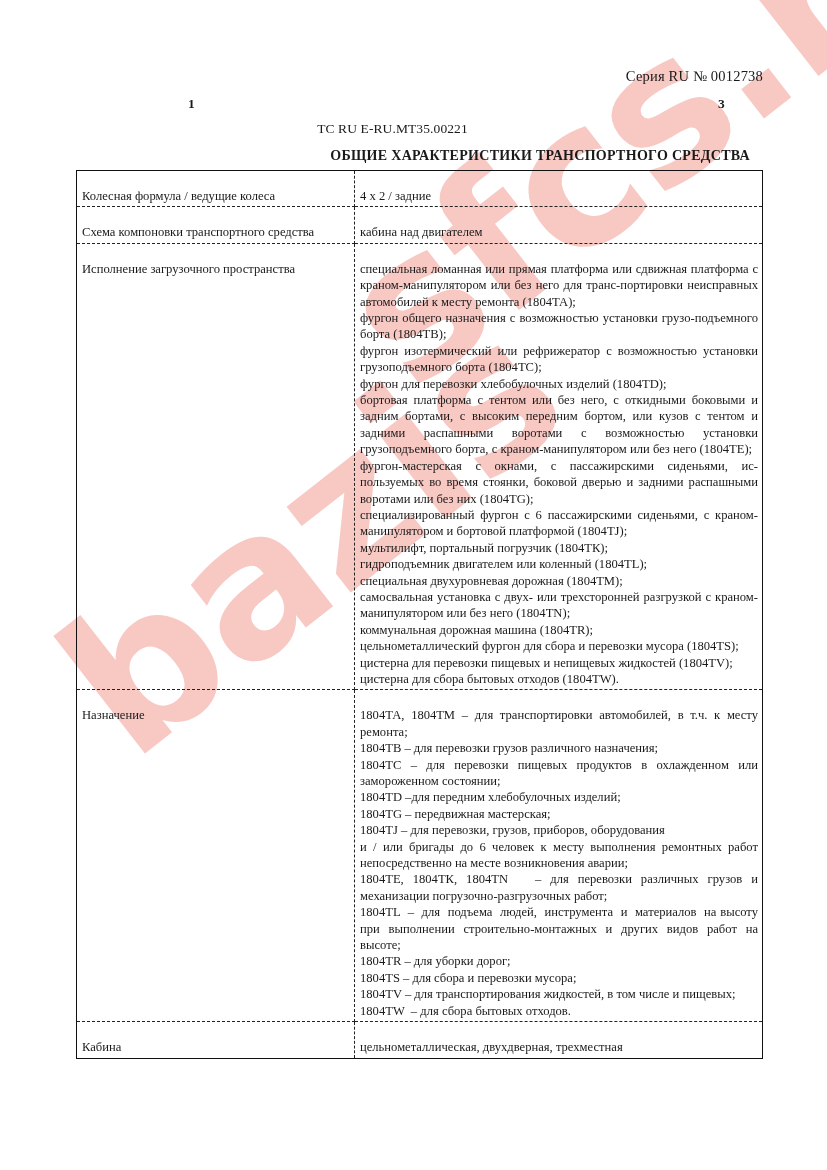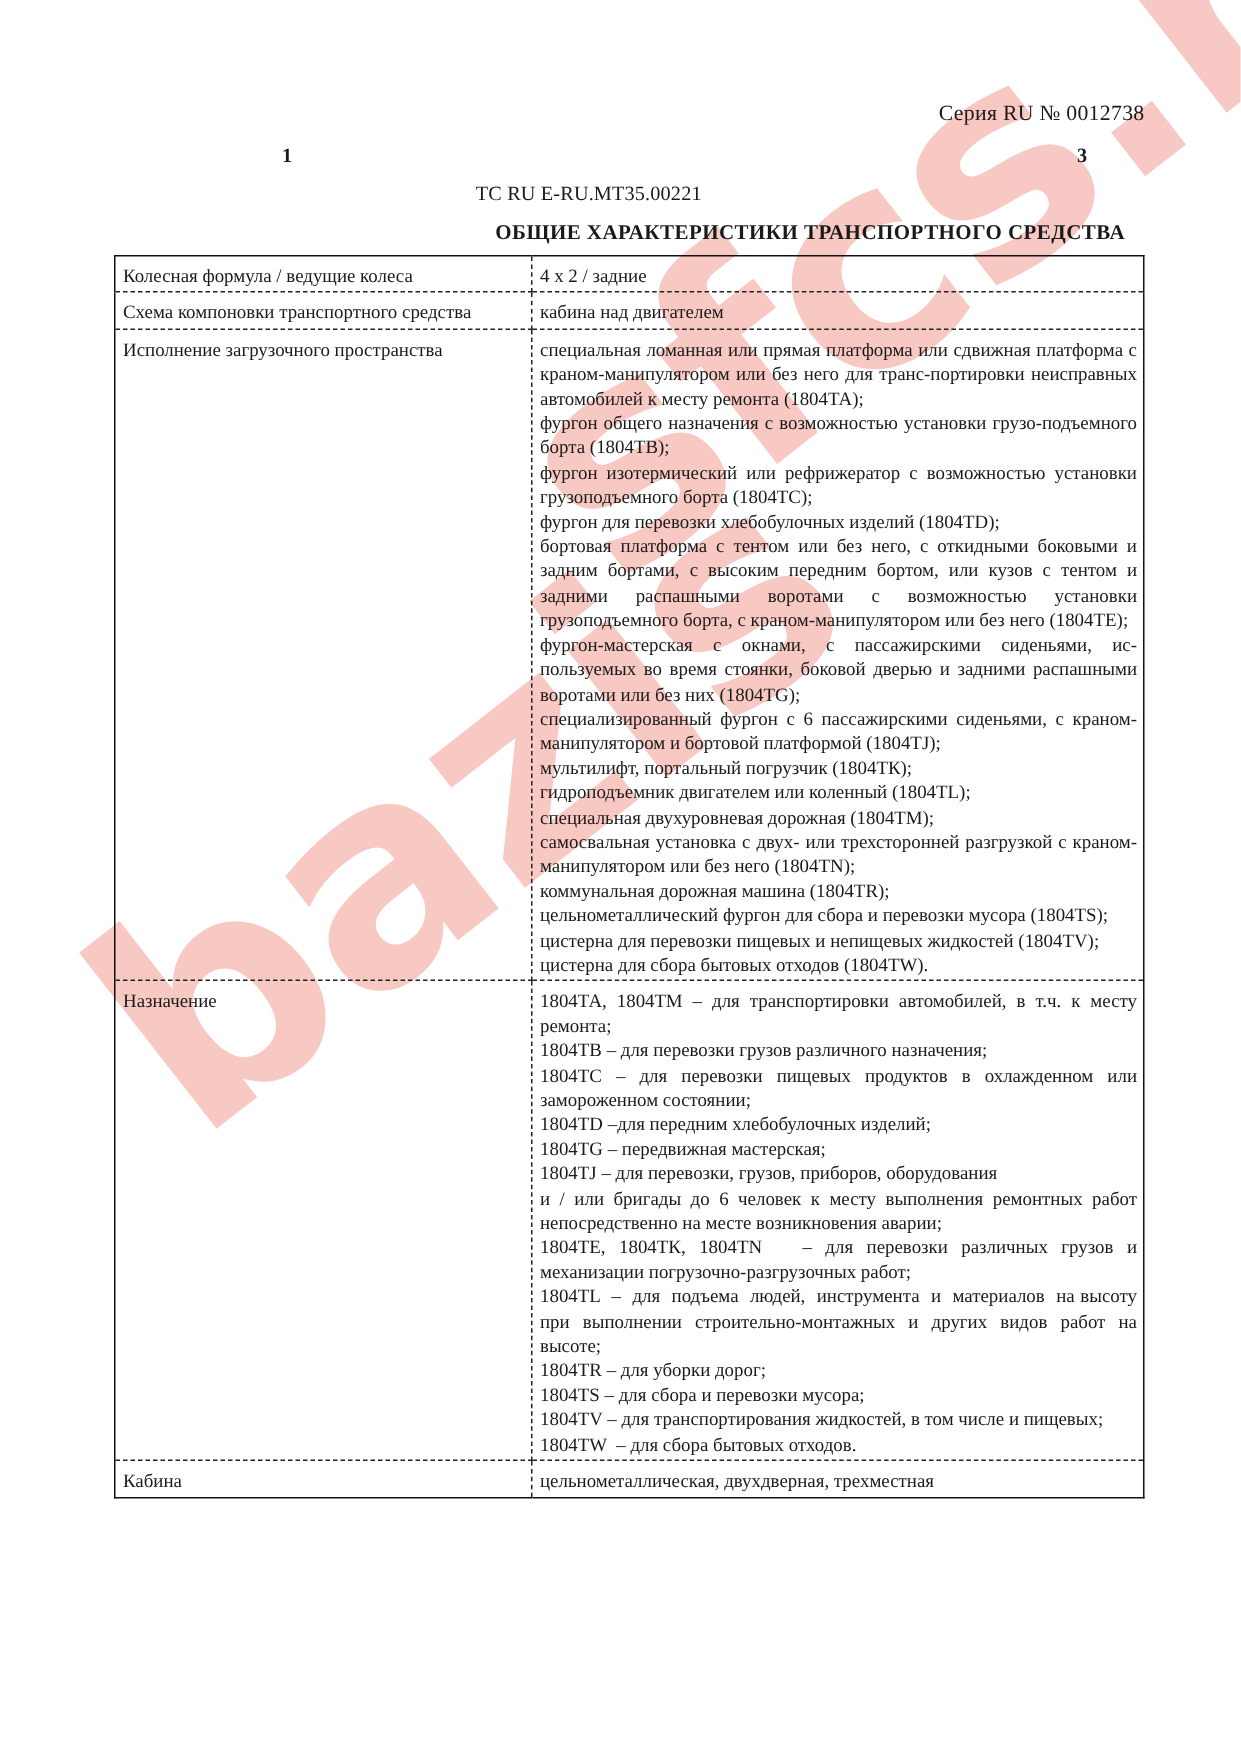--- a/index.html
+++ b/index.html
@@ -119,21 +119,21 @@
     top: 170px;
     width: 687px;
     border-collapse: collapse;
     table-layout: fixed;
     font-size: 12.6px;
     line-height: 16.4px;
   }
   table.spec td {
     border: 1px dashed #222;
     vertical-align: top;
-    padding: 5px 4px 2px 5px;
+    padding: 17px 4px 2px 5px;
   }
   table.spec tr.solid-top > td {
     border-top: 1.5px solid #111;
   }
   table.spec tr.solid-bottom > td {
     border-bottom: 1.5px solid #111;
   }
   table.spec td.k {
     width: 268px;
     border-left: 1.5px solid #111;

